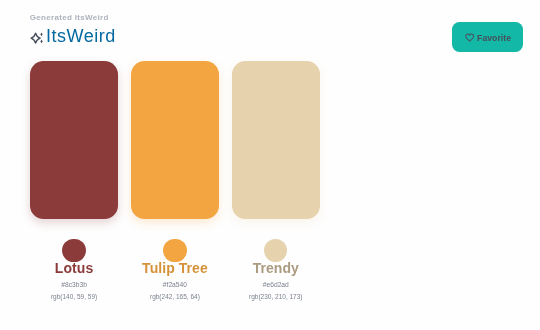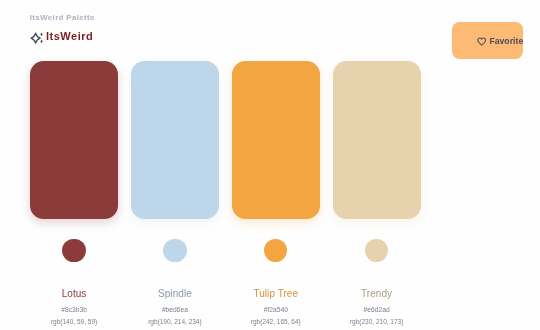--- a/index.html
+++ b/index.html
@@ -13,51 +13,51 @@
 
   
   .eyebrow {
     position:absolute; left:29.8px; top:14.0px;
     font-size:8px; font-weight:700; letter-spacing:0.32px;
     color:#aeb3bd; line-height:8px; white-space:nowrap;
   }
   .brand { position:absolute; left:29.0px; top:31.0px; display:flex; align-items:flex-start; }
   .brand-mark { width:14px; height:13px; display:block; margin-right:3.0px; }
   .brand-name {
-    font-size:11px; font-weight:700; color:#7f1d1d; letter-spacing:0.5px;
+    font-size:18px; font-weight:400; color:#0369a1; letter-spacing:0.5px;
     line-height:13px; margin-top:-1.2px; white-space:nowrap;
   }
   .fav-btn {
     position:absolute; left:452.3px; top:22.3px;
-    width:71.0px; height:37px;
-    display:flex; align-items:center; justify-content:flex-end;
-    background:#fdba74; border:none; border-radius:7.5px;
+    width:71.0px; height:30px;
+    display:flex; align-items:center; justify-content:center;
+    background:#14b8a6; border:none; border-radius:7.5px;
     color:#474d59; font-size:8.6px; font-weight:700; letter-spacing:0.06px; padding-top:0.6px;
     cursor:pointer; font-family:inherit;
   }
   .heart { width:9.4px; height:9.4px; display:block; margin-right:3.1px; margin-top:1.1px; }
 
   
   .grid {
     position:absolute; left:30.2px; top:61.4px; width:491.2px;
     display:grid; grid-template-columns:repeat(5,1fr); column-gap:13.1px;
   }
   .col { display:flex; flex-direction:column; align-items:center; }
   .card { width:100%; height:157.9px; border-radius:13.5px; }
   .dot { width:23.2px; height:23.2px; border-radius:50%; margin-top:19.7px; }
-  .name { margin-top:27px; font-size:10px; font-weight:400; letter-spacing:0.06px; line-height:9px; white-space:nowrap; }
+  .name { margin-top:2px; font-size:14px; font-weight:700; letter-spacing:0.06px; line-height:9px; white-space:nowrap; }
   .hex  { margin-top:7.4px; font-size:6.7px; color:#7b818e; line-height:7px; white-space:nowrap; }
   .rgb  { margin-top:5.4px; font-size:6.5px; color:#7b818e; line-height:7px; white-space:nowrap; }
 </style>
 </head>
 <body>
 
 <div class="page">
 
-  <div class="eyebrow">ItsWeird Palette</div>
+  <div class="eyebrow">Generated ItsWeird</div>
 
   <div class="brand">
     <span class="brand-mark">
       <svg viewBox="0 0 14 13" width="14" height="13" fill="none">
         <path d="M6.60 1.23 C 7.20 3.22 9.32 5.54 11.13 6.20 C 9.32 6.86 7.20 9.19 6.60 11.18 C 6.00 9.19 3.89 6.86 2.08 6.20 C 3.89 5.54 6.00 3.22 6.60 1.23 Z" stroke="#4a505e" stroke-width="1.35" stroke-linejoin="round"></path>
         <path d="M12.50 0.45 C 12.78 1.27 13.22 1.97 13.75 2.40 C 13.22 2.83 12.78 3.53 12.50 4.35 C 12.22 3.53 11.78 2.83 11.25 2.40 C 11.78 1.97 12.22 1.27 12.50 0.45 Z" fill="#4a505e"></path>
         <path d="M12.55 7.60 C 12.83 8.40 13.27 9.08 13.80 9.50 C 13.27 9.92 12.83 10.60 12.55 11.40 C 12.27 10.60 11.82 9.92 11.30 9.50 C 11.82 9.08 12.27 8.40 12.55 7.60 Z" fill="#4a505e"></path>
       </svg>
     </span>
     <span class="brand-name">ItsWeird</span>
@@ -74,27 +74,20 @@
 
   <div class="grid">
     <div class="col">
       <div class="card" style="background: rgb(140, 59, 59); box-shadow: rgba(140, 59, 59, 0.22) 0px 4px 10px;"></div>
       <div class="dot" style="background: rgb(140, 59, 59);"></div>
       <div class="name" style="color: rgb(140, 59, 59);">Lotus</div>
       <div class="hex">#8c3b3b</div>
       <div class="rgb">rgb(140, 59, 59)</div>
     </div>
     <div class="col">
-      <div class="card" style="background: rgb(190, 214, 234); box-shadow: rgba(190, 214, 234, 0.22) 0px 4px 10px;"></div>
-      <div class="dot" style="background: rgb(190, 214, 234);"></div>
-      <div class="name" style="color: rgb(137, 154, 169);">Spindle</div>
-      <div class="hex">#bed6ea</div>
-      <div class="rgb">rgb(190, 214, 234)</div>
-    </div>
-    <div class="col">
       <div class="card" style="background: rgb(242, 165, 64); box-shadow: rgba(242, 165, 64, 0.22) 0px 4px 10px;"></div>
       <div class="dot" style="background: rgb(242, 165, 64);"></div>
       <div class="name" style="color: rgb(214, 146, 57);">Tulip Tree</div>
       <div class="hex">#f2a540</div>
       <div class="rgb">rgb(242, 165, 64)</div>
     </div>
     <div class="col">
       <div class="card" style="background: rgb(230, 210, 173); box-shadow: rgba(230, 210, 173, 0.22) 0px 4px 10px;"></div>
       <div class="dot" style="background: rgb(230, 210, 173);"></div>
       <div class="name" style="color: rgb(171, 156, 129);">Trendy</div>

